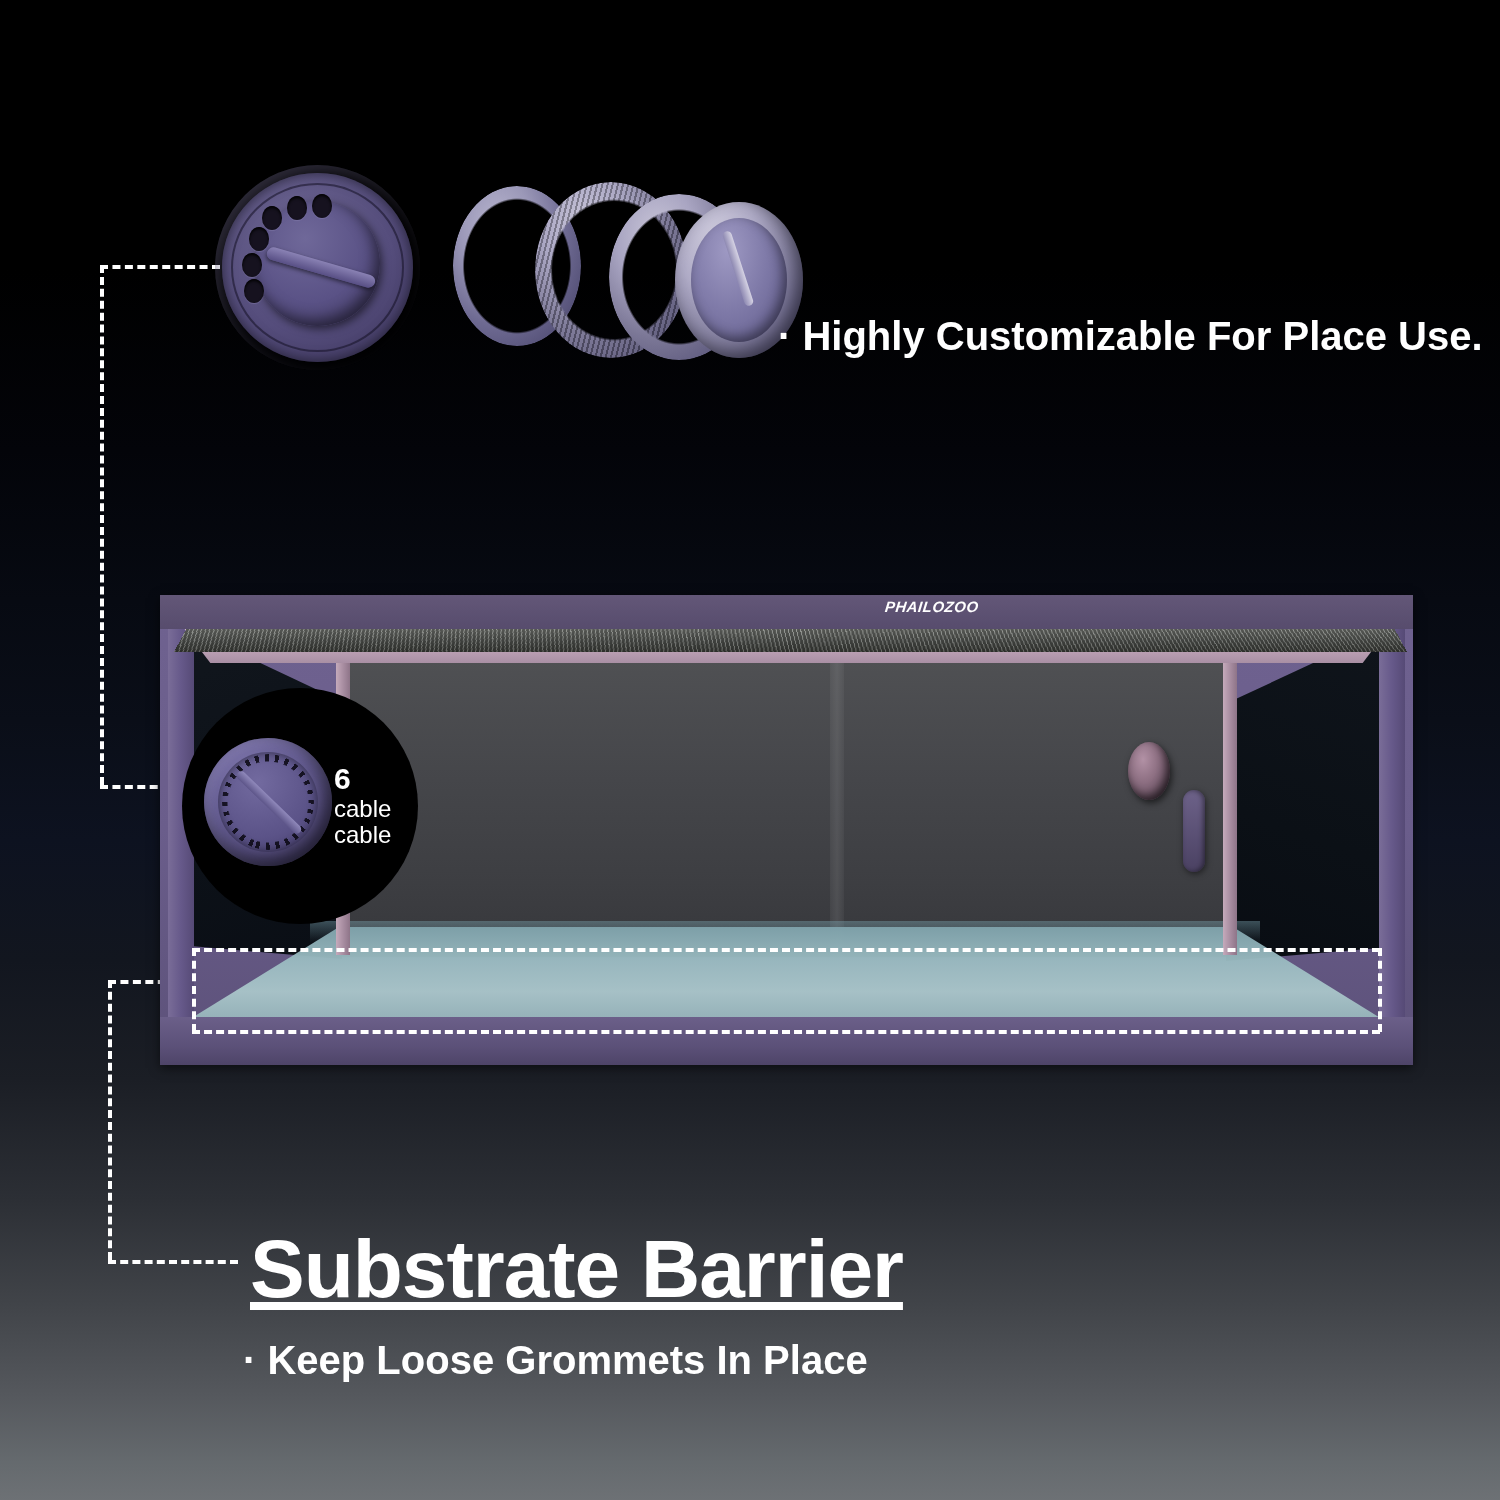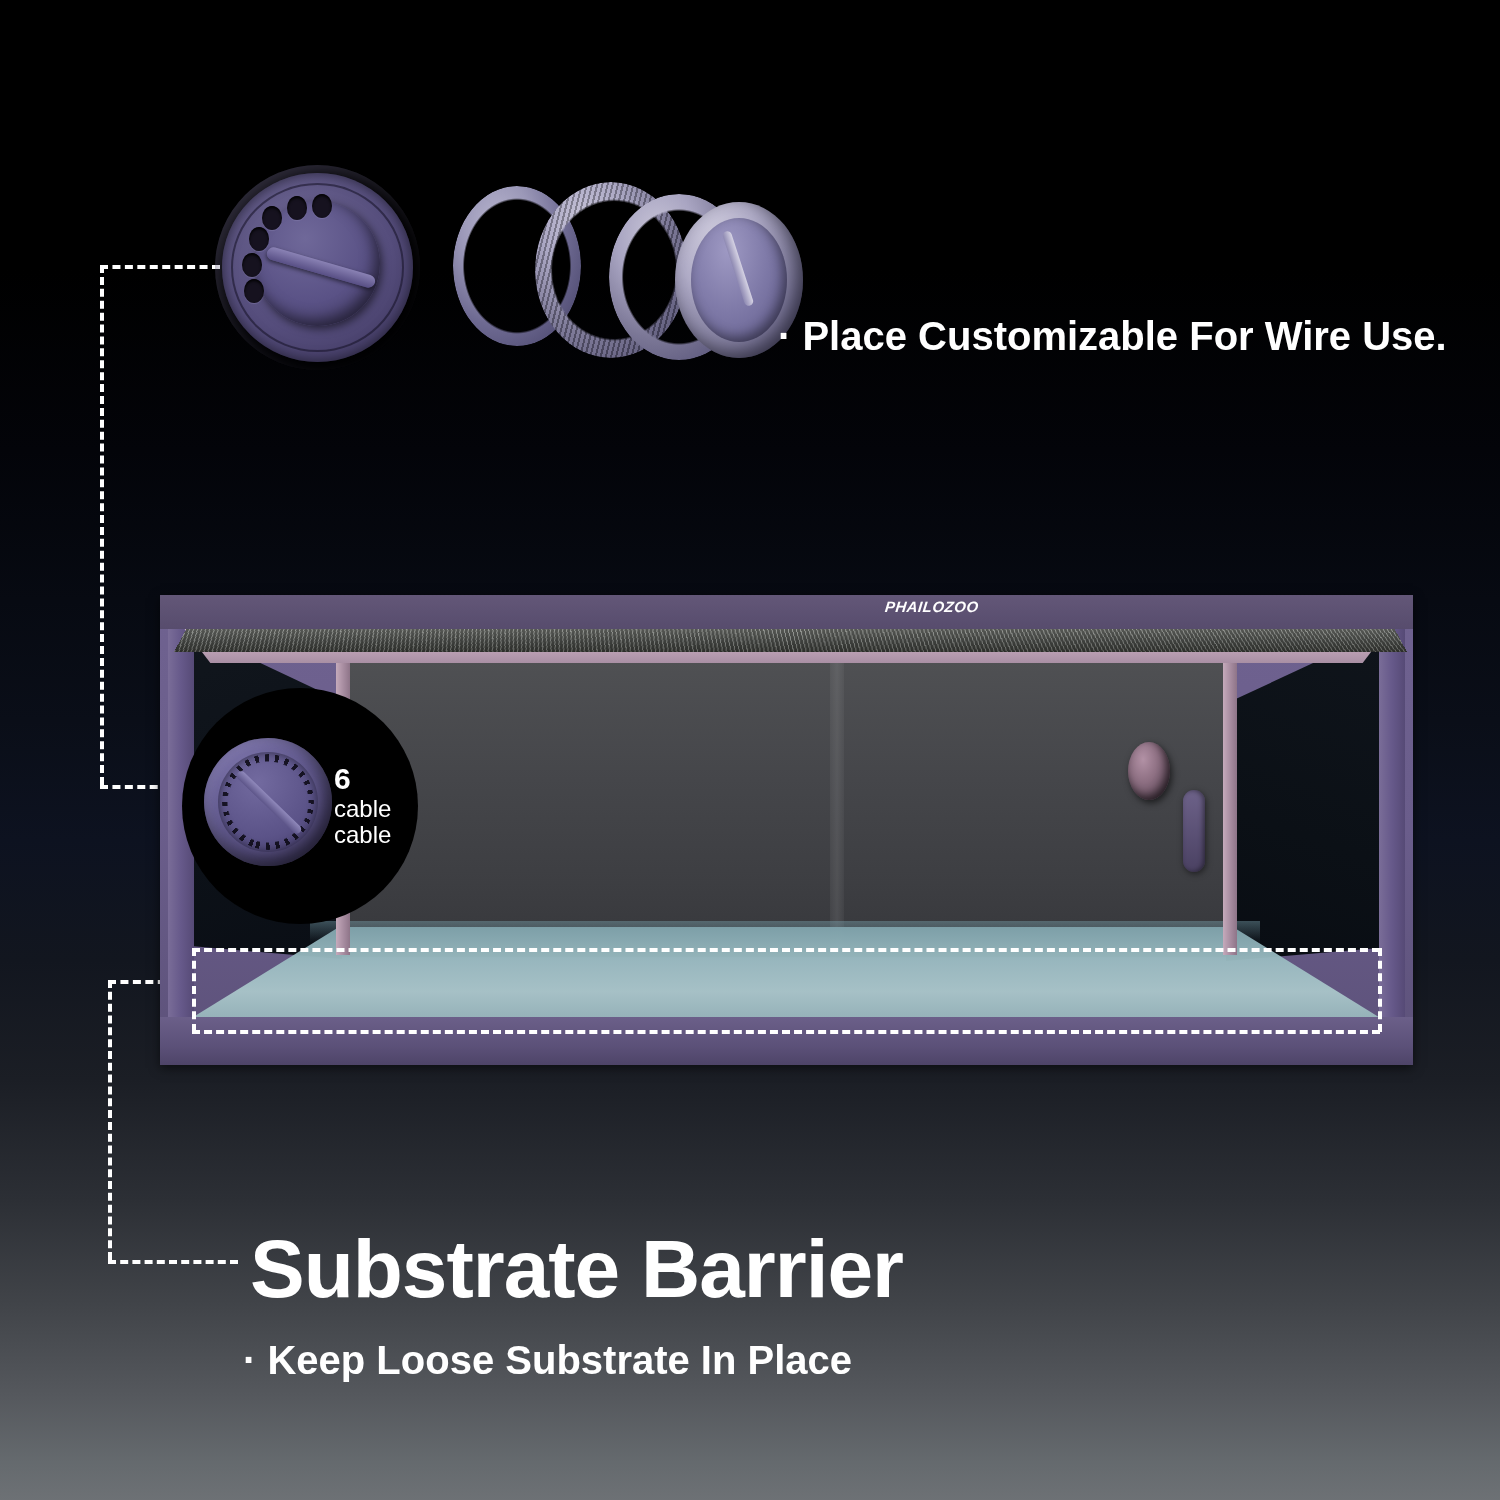--- a/index.html
+++ b/index.html
@@ -109,21 +109,21 @@
   .headline{
     position:absolute;color:#fff;font-weight:bold;
     letter-spacing:-1px;line-height:1;white-space:nowrap;
   }
   .subline{
     position:absolute;color:#fff;font-weight:bold;white-space:nowrap;
   }
 
   #h-grommets{left:788px;top:206px;font-size:82px;}
   #s-grommets{left:778px;top:314px;font-size:40px;}
-  #h-substrate{left:250px;top:1228px;font-size:82px;}
+  #h-substrate{left:250px;top:1228px;font-size:82px;text-decoration:underline;}
   #s-substrate{left:243px;top:1338px;font-size:40px;}
 
   
   #enclosure{position:absolute;left:160px;top:595px;width:1253px;height:470px;}
 
   .encl-frame{
     position:absolute;inset:0;
     background:linear-gradient(180deg,#6f6290 0%,#6a5d8b 50%,#5c5179 100%);
     box-shadow:0 3px 10px rgba(0,0,0,.55);
   }
@@ -276,24 +276,24 @@
 
     <div class="ring" id="ringA"></div>
     <div class="ring" id="ringB"></div>
     <div class="ring" id="ringC"></div>
     <div class="ring" id="capD">
       <div class="capplug"></div>
       <div class="capslot"></div>
     </div>
   </div>
 
-  <div class="subline" id="s-grommets">· Place Customizable For Wire Use.</div>
+  <div class="subline" id="s-grommets">· Highly Customizable For Place Use.</div>
 
   <div class="headline" id="h-substrate">Substrate Barrier</div>
-  <div class="subline" id="s-substrate">· Keep Loose Substrate In Place</div>
+  <div class="subline" id="s-substrate">· Keep Loose Grommets In Place</div>
 
   <div id="enclosure">
     <div class="encl-frame"></div>
 
     <div id="back-panel">
       <div class="seam"></div>
     </div>
 
     <div id="wall-left"></div>
     <div id="wall-right"></div>

